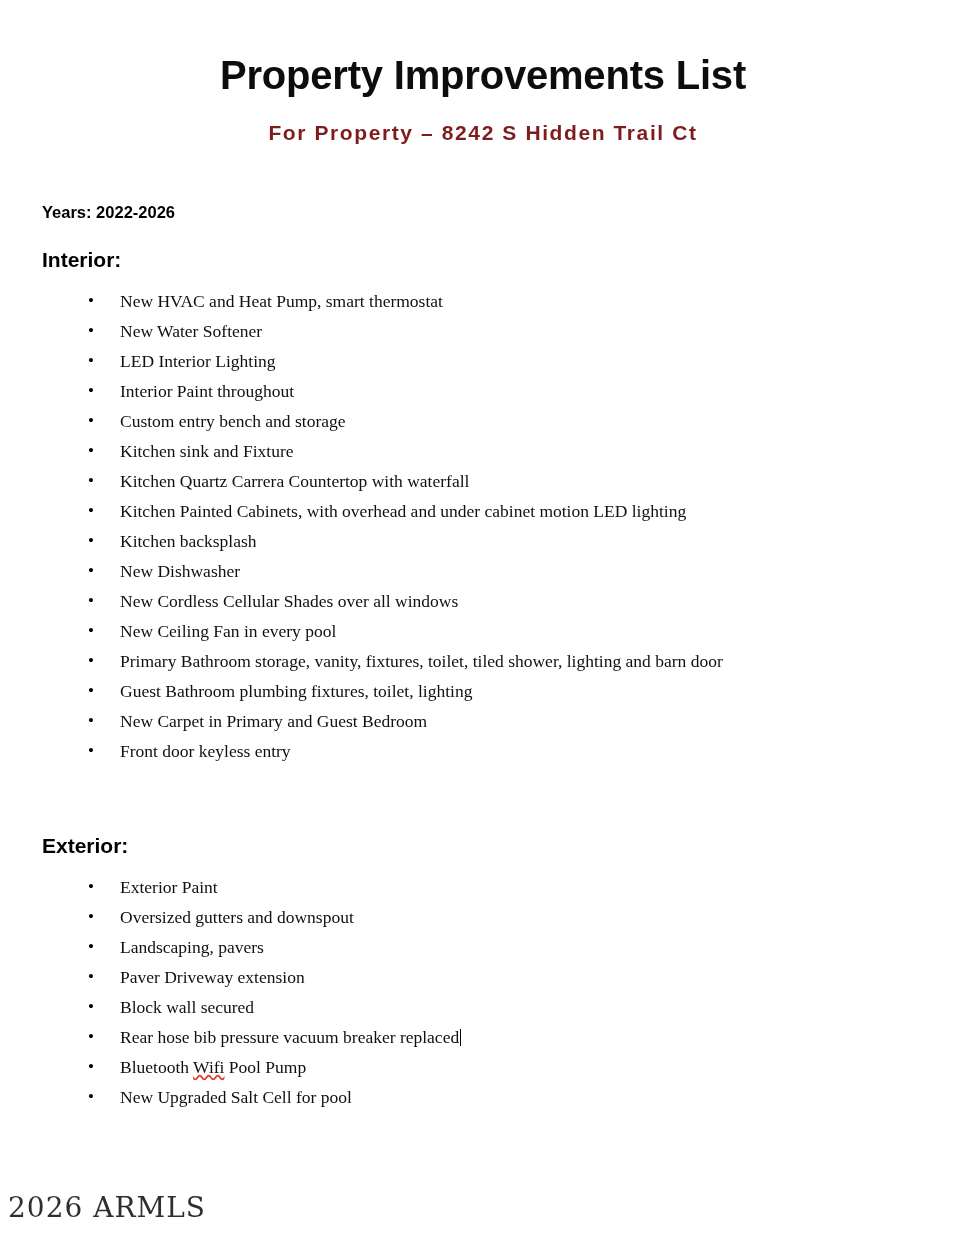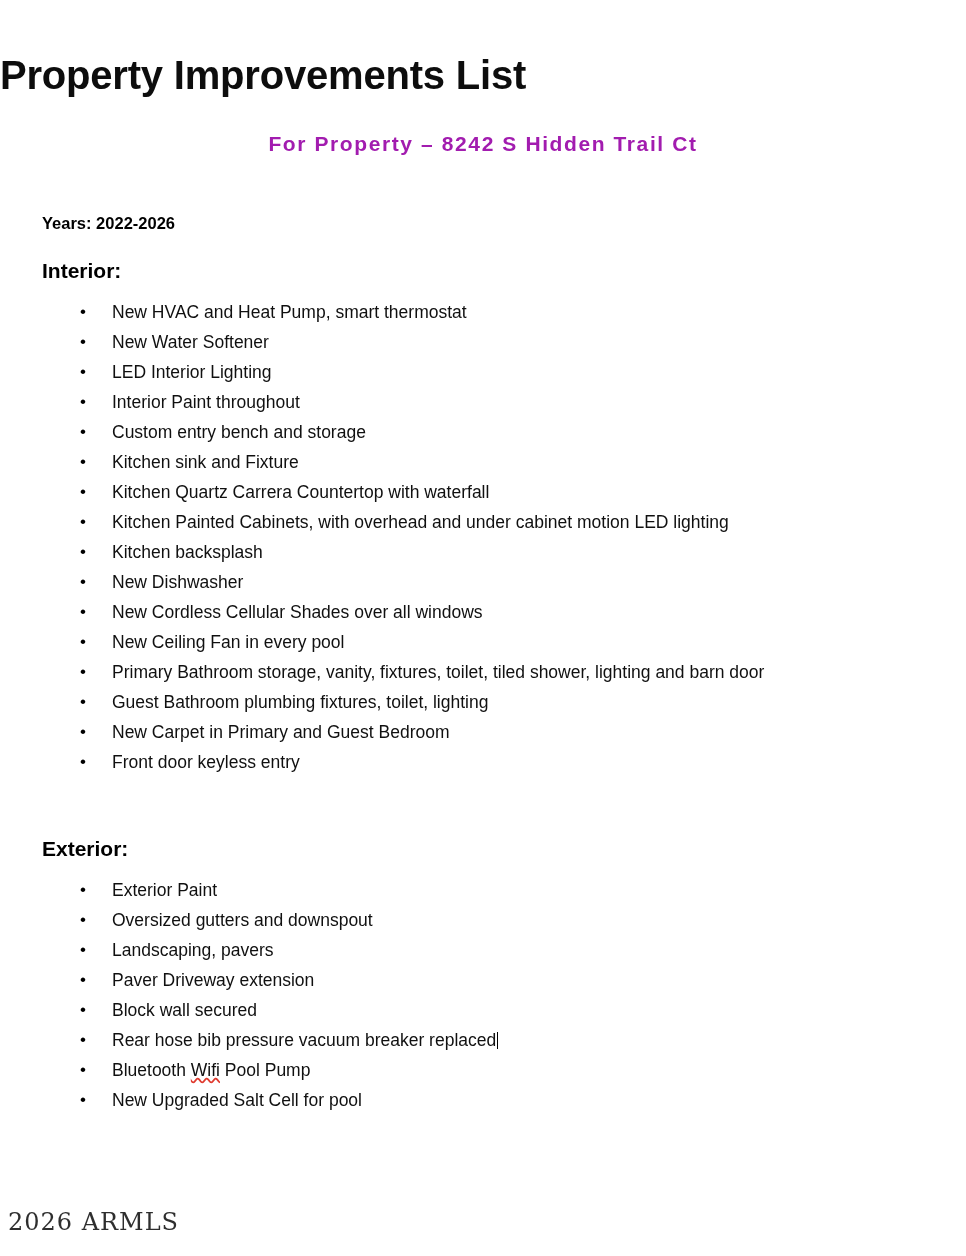--- a/index.html
+++ b/index.html
@@ -15,57 +15,59 @@
     position: relative;
     overflow: hidden;
   }
   .page {
     position: relative;
     width: 966px;
     height: 1256px;
     box-sizing: border-box;
   }
   .doc-title {
+    text-align: center;
     font-size: 40px;
     font-weight: 700;
     letter-spacing: -0.2px;
     margin: 0;
     padding-top: 52px;
     line-height: 1.15;
     color: #0d0d0d;
   }
   .doc-subtitle {
     text-align: center;
     font-size: 21px;
     font-weight: 600;
     letter-spacing: 1.6px;
-    color: #a21caf;
-    margin: 12px;
+    color: #7f1d1d;
+    margin: 1px;
     padding-top: 22px;
   }
   .content {
     padding: 0 42px;
     margin-top: 58px;
   }
   .meta-line {
     font-size: 16.5px;
     font-weight: 700;
     color: #000;
     margin: 0 0 26px 0;
   }
   .section-heading {
     font-size: 21px;
     font-weight: 700;
     color: #000000;
     margin: 0 0 14px 0;
   }
   ul.bullets {
     list-style: none;
-    margin: 0;
+    margin: 8px;
     padding: 0;
+    font-family: Liberation Serif, serif;
   }
   ul.bullets li {
     position: relative;
     font-size: 17.5px;
     line-height: 30px;
     padding-left: 70px;
     color: #101010;
     white-space: nowrap;
   }
   ul.bullets li::before {
@@ -91,23 +93,23 @@
   .spell-underline {
     border-bottom: 2px wavy #e03b2f;
     text-decoration: underline;
     text-decoration-color: #e03b2f;
     text-decoration-style: wavy;
     text-decoration-skip-ink: none;
   }
   .watermark {
     position: absolute;
     left: 8px;
-    bottom: 20px;
+    bottom: 32px;
     font-family: "DejaVu Serif", serif;
-    font-size: 24px;
+    font-size: 28px;
     letter-spacing: 1px;
     color: #1d1d1d;
     opacity: 0.92;
     white-space: nowrap;
     pointer-events: none;
   }
 </style>
 </head>
 <body>
 

